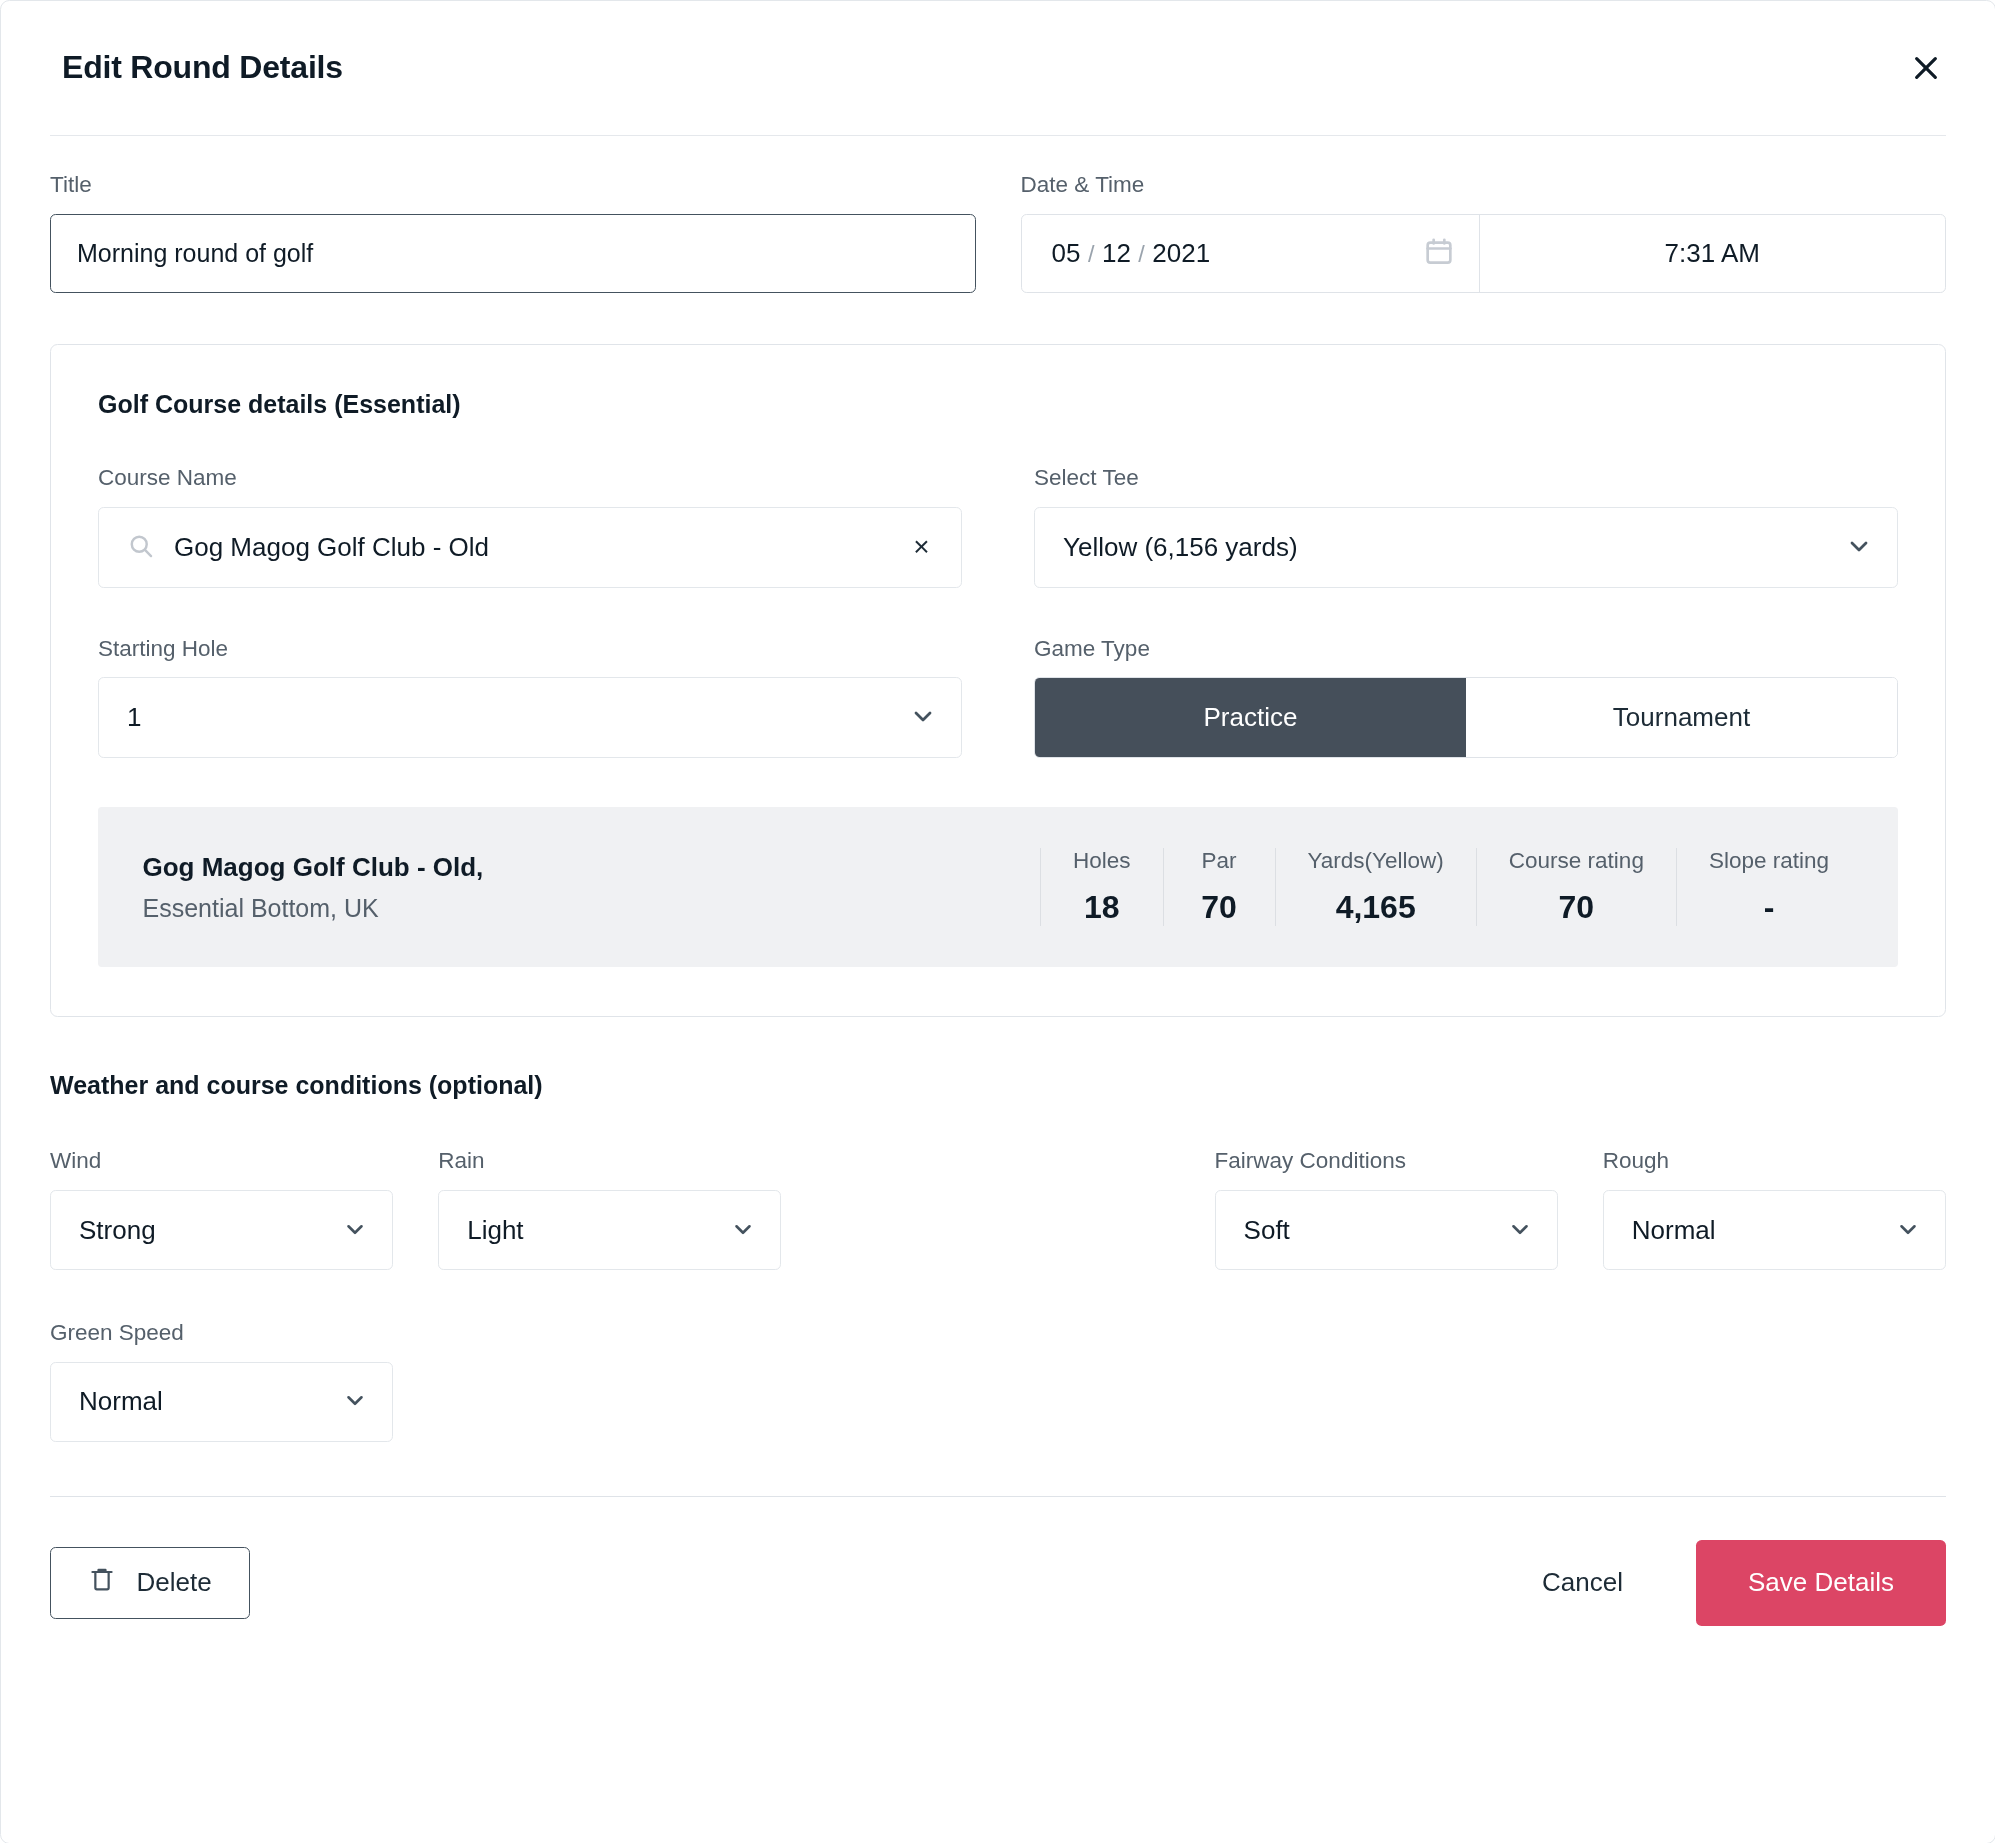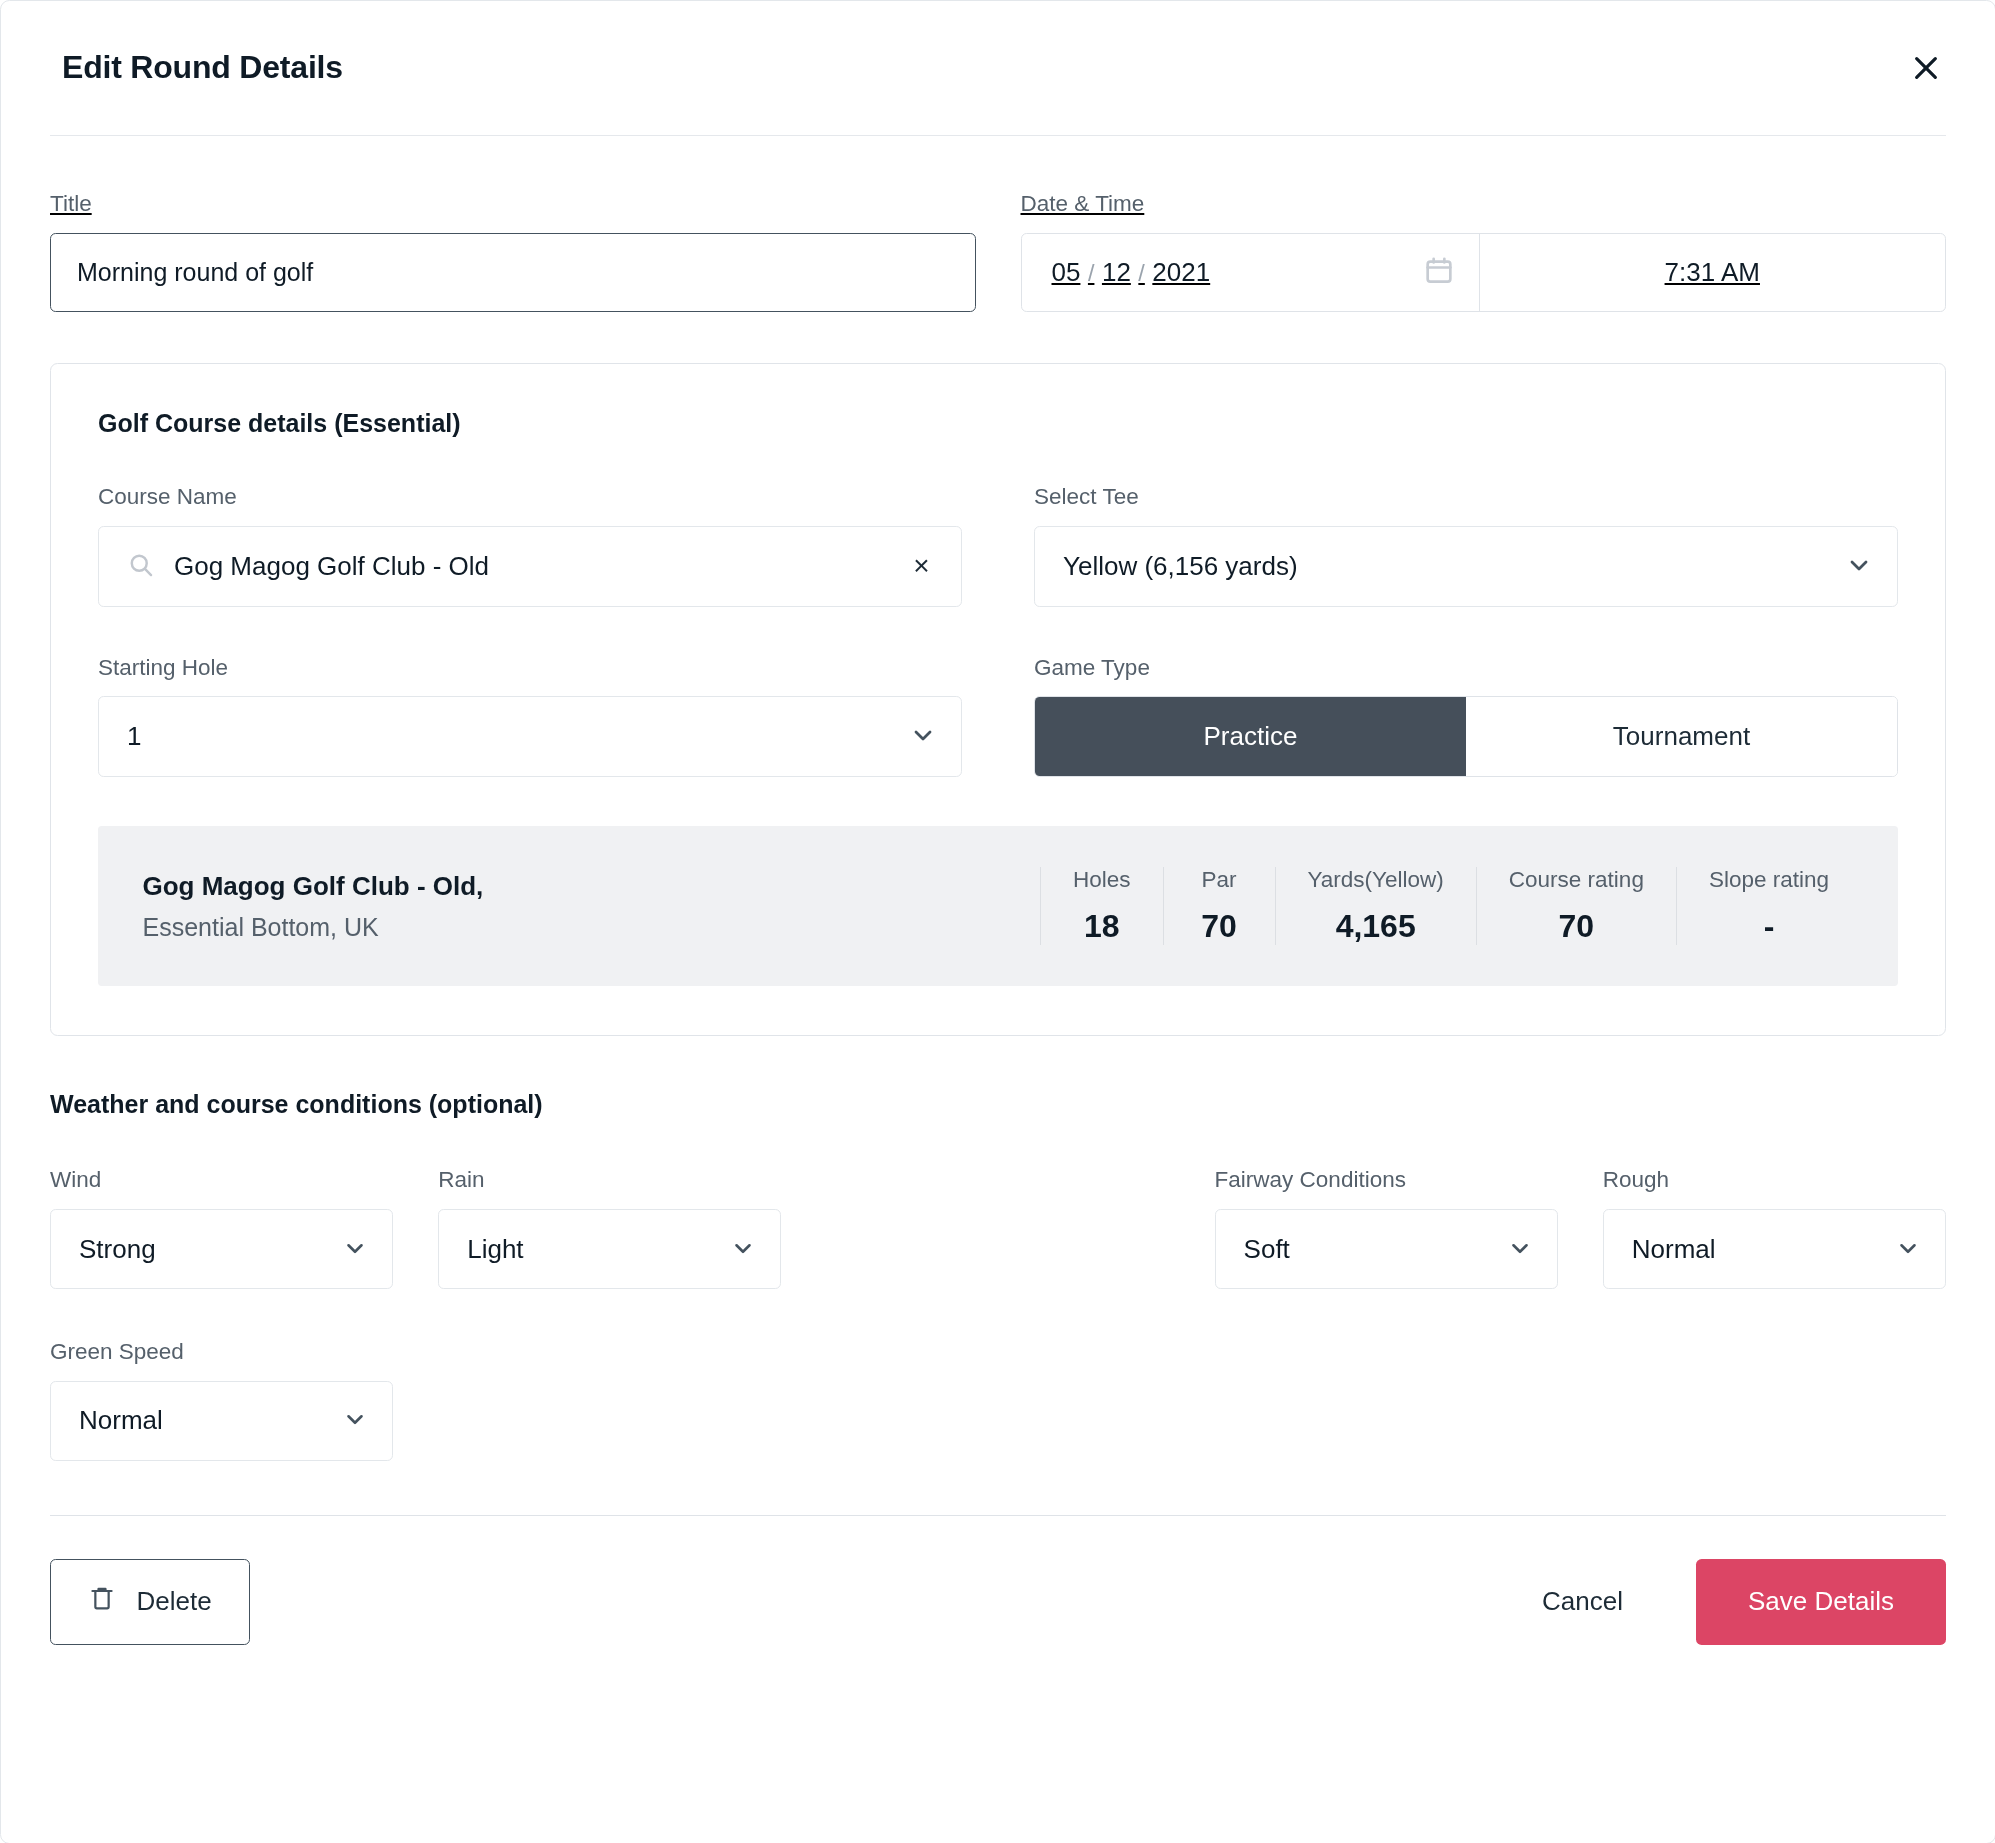--- a/index.html
+++ b/index.html
@@ -71,22 +71,21 @@
     font-size: 25px;
     color: #0f1b26;
     padding: 0 26px;
     font-family: "Liberation Sans", sans-serif;
     line-height: 75px;
   }
 
   .row-two {
     display: flex;
     gap: 45px;
-    margin-top: 56px;
-    text-decoration: underline;
+    margin-top: 37px;
   }
   .col { flex: 1; min-width: 0; }
 
   
   .datetime-wrap {
     display: flex;
     width: 100%;
     height: 79px;
     border: 1.9px solid #dfe3e8;
     border-radius: 5.6px;
@@ -293,21 +292,21 @@
     border-top: 1.9px solid #dfe3e8;
     padding-top: 43px;
     display: flex;
     align-items: center;
     justify-content: space-between;
   }
   .delete-btn {
     display: flex;
     align-items: center;
     gap: 20.6px;
-    height: 86px;
+    height: 72px;
     padding: 8px 37px;
     border: 1.9px solid #44525e;
     border-radius: 5.6px;
     background: #fff;
     font-size: 26px;
     color: #1d2b36;
     cursor: pointer;
     font-family: "Liberation Sans", sans-serif;
   }
   .footer-right {

